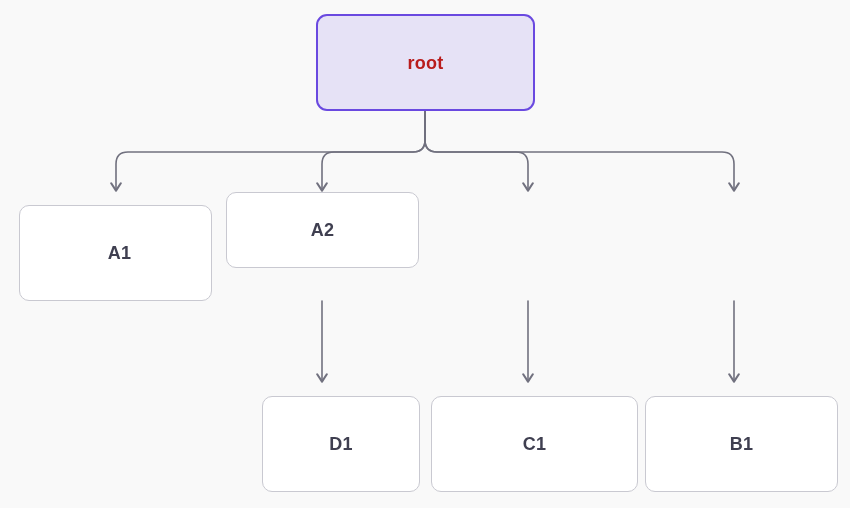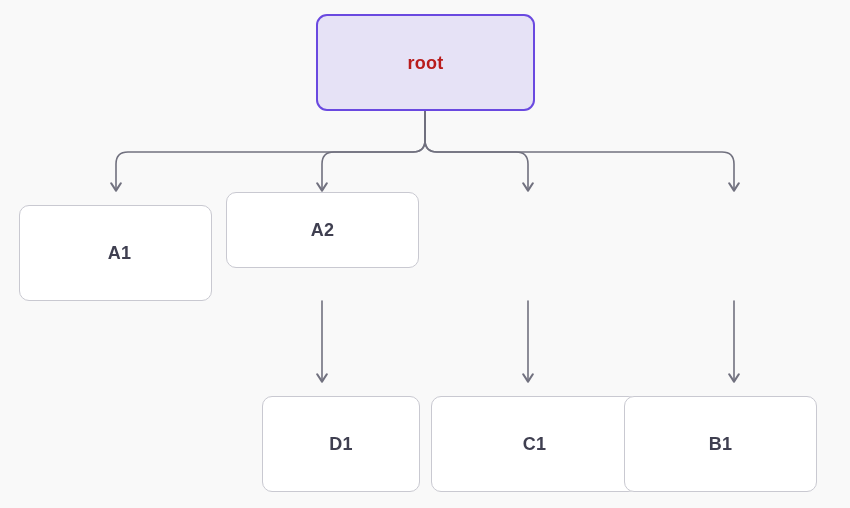--- a/index.html
+++ b/index.html
@@ -93,17 +93,17 @@
 
 
   <div class="node" style="left:226px; top:396px; width:158px; height:96px;margin-left:36px;">
     <span class="node-label">D1</span>
   </div>
 
   <div class="node" style="left:431px; top:396px; width:207px; height:96px;">
     <span class="node-label">C1</span>
   </div>
 
-  <div class="node" style="left:624px; top:396px; width:193px; height:96px;">
+  <div class="node" style="left:645px; top:396px; width:193px; height:96px;">
     <span class="node-label">B1</span>
   </div>
 
 </div>
 
 </body></html>

